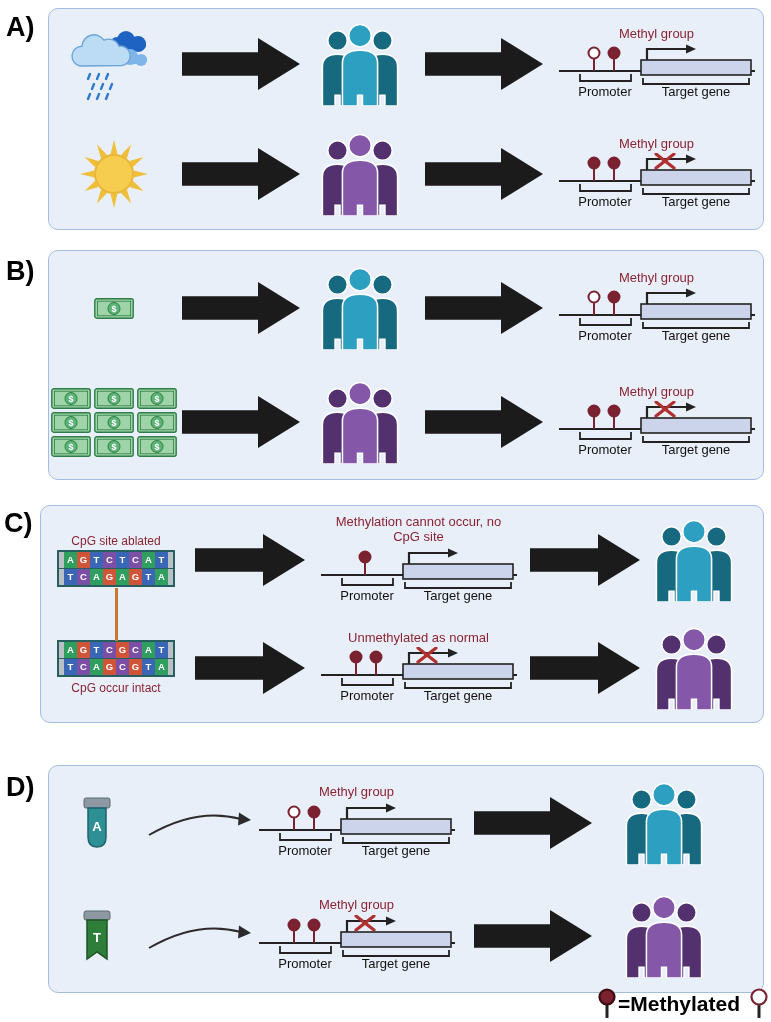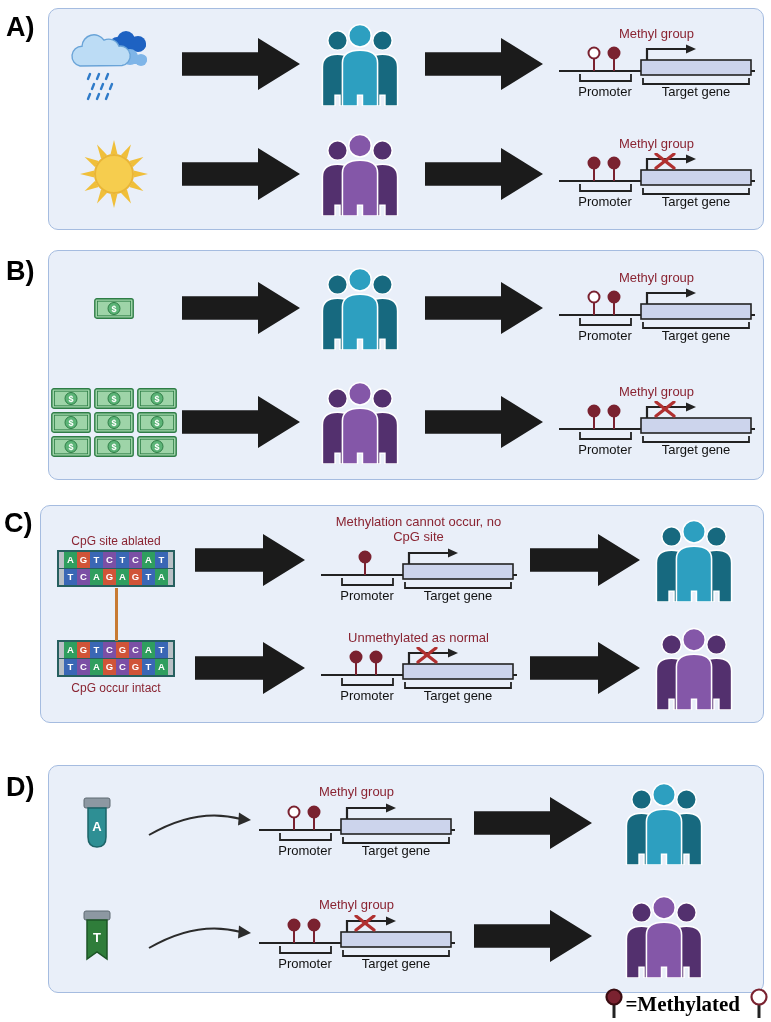--- a/index.html
+++ b/index.html
@@ -28,21 +28,21 @@
   .dna-label{ color:#8a2432; font-size:12px; margin:2px 0; white-space:nowrap; }
   .dna-box{ border:2px solid #265f5f; background:#265f5f; display:inline-block; }
   .strand{ display:flex; } .strand + .strand{ margin-top:1px; }
   .nt{ width:13px; height:16px; display:flex; align-items:center; justify-content:center;
        color:#fff; font-size:9.5px; font-weight:700; }
   .cap{ width:5px; height:16px; background:#b9c0c6; display:inline-block; }
   .money-grid{ display:grid; grid-template-columns:repeat(3,40px); gap:3px; }
   .dna-connector{ position:absolute; left:74px; top:82px; width:3px; height:53px; background:#c87a33; }
   .legend{
     position:absolute; right:2px; top:988px; display:flex; align-items:center;
-    gap:1px; font-size:21px; font-weight:600; color:#000;font-family:Liberation Serif, serif;
+    gap:1px; font-size:21px; font-weight:600; color:#000;
   }
   .legend span{ display:flex; align-items:center; }
   svg{ display:block; }
 </style>
 </head>
 <body>
 
 <div class="panel-label" style="left:6px;top:12px">A)</div>
 <div class="panel-label" style="left:6px;top:256px">B)</div>
 <div class="panel-label" style="left:4px;top:508px">C)</div>

